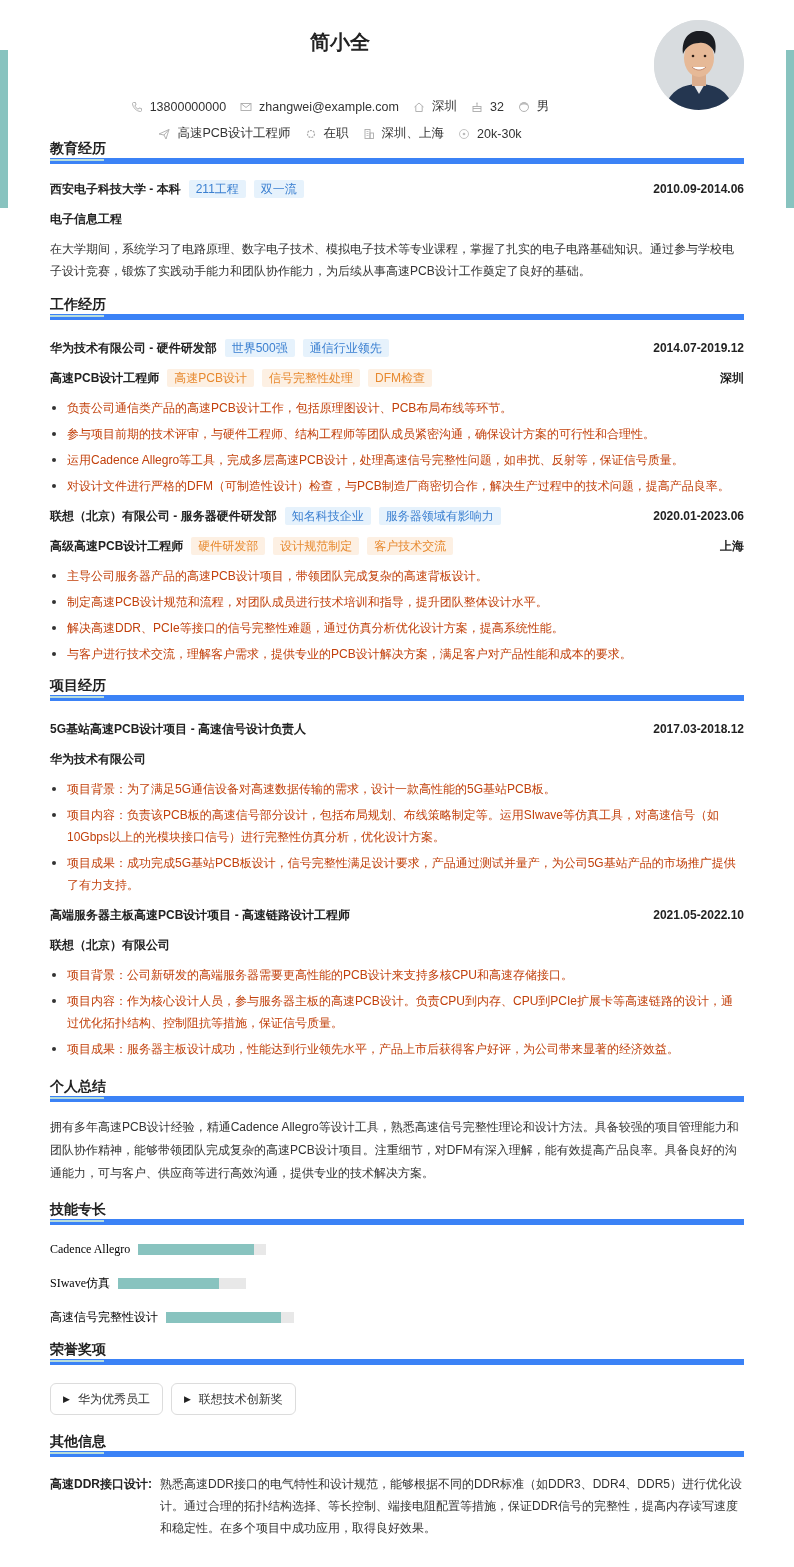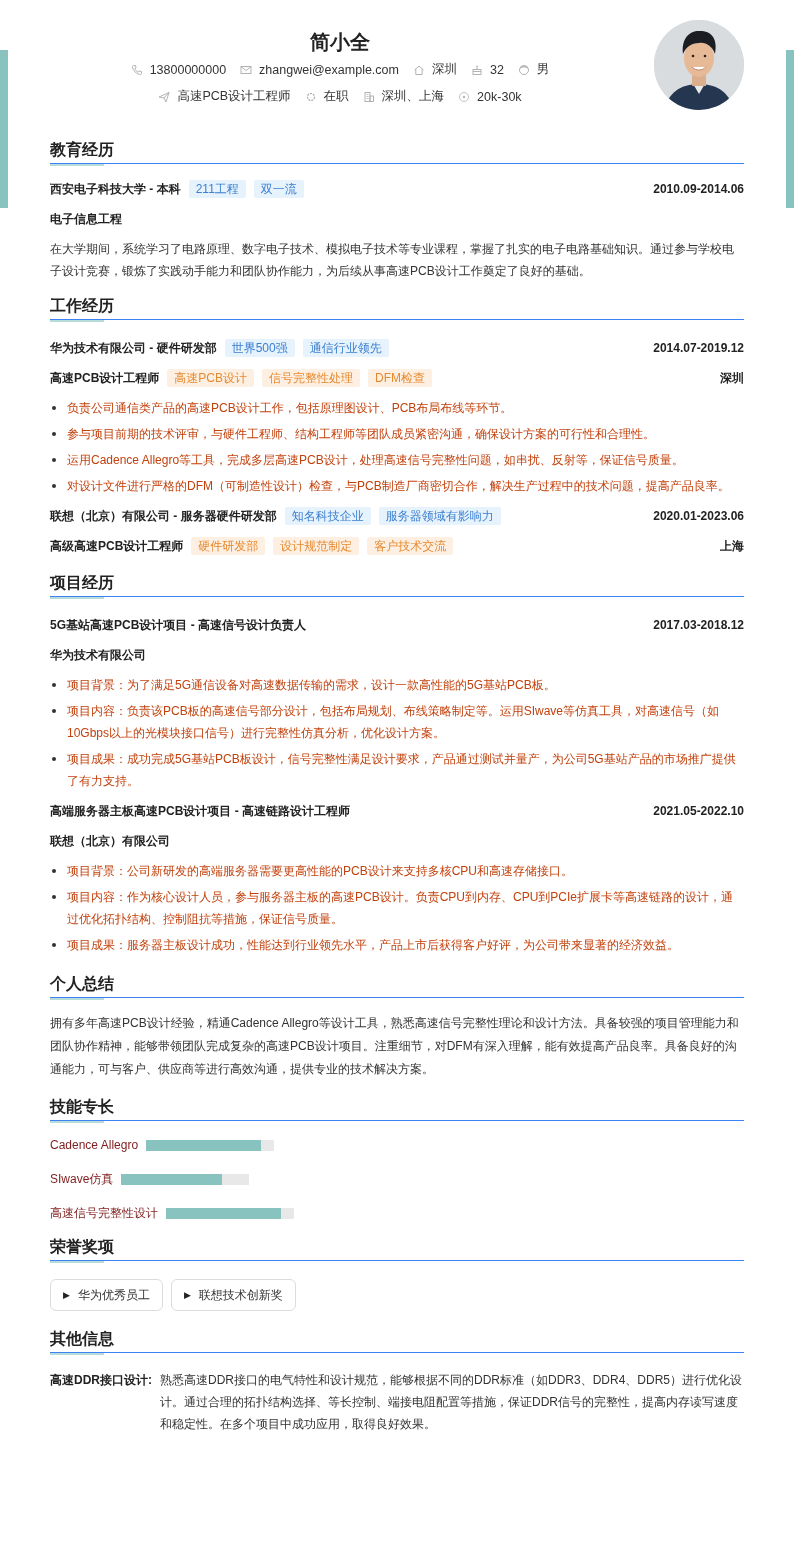--- a/index.html
+++ b/index.html
@@ -19,38 +19,38 @@
   .edge-right { right: 0; }
 
   .header { position: relative; height: 128px; }
   .name {
     position: absolute; top: 29px; left: 0; width: 680px;
     text-align: center; font-size: 20px; font-weight: bold; color: #222;
   }
   .info-row {
     position: absolute; left: 0; width: 680px;
     display: flex; justify-content: center; align-items: center;
-    font-size: 12.5px; color: #333;
+    font-size: 12.5px; color: #333; margin-top: 37px;
   }
   .info-row.r1 { top: 61px; }
   .info-row.r2 { top: 88px; }
   .info-item { display: flex; align-items: center; margin: 0 7px; }
   .info-icon { display: inline-block; width: 12px; height: 12px; margin-right: 7px; }
   .info-icon svg { width: 12px; height: 12px; display: block; }
 
   .avatar {
     position: absolute; left: 654px; top: 20px; width: 90px; height: 90px;
     border-radius: 50%; overflow: hidden; background: #d9dcde;
   }
 
   .content { padding: 0 50px; }
   .section { margin-top: 12px; }
   .section-title {
-    position: relative; font-size: 16px; font-weight: bold; color: #222;
-    padding-bottom: 5px; border-bottom: 1px solid #3b82f6; height: 24px;
+    position: relative; font-size: 14px; font-weight: bold; color: #222;
+    padding-bottom: 5px; border-bottom: 6px solid #3b82f6; height: 24px;
   }
   .section-title .accent {
     position: absolute; left: 0; bottom: -3px; width: 54px; height: 2px; background: #b8dcd9;
   }
 
   .entry-head {
     display: flex; justify-content: space-between; align-items: center;
     height: 30px; font-weight: bold; font-size: 12px; color: #222;
   }
   .entry-head .left { display: flex; align-items: center; }
@@ -67,21 +67,21 @@
     position: relative; padding-left: 17px; font-size: 12px; line-height: 22px; color: #c2410c;
     margin-bottom: 4px;
   }
   ul.bullets li::before {
     content: ""; position: absolute; left: 2px; top: 9px; width: 4px; height: 4px;
     background: #333; border-radius: 50%;
   }
 
   .skills { display: flex; flex-wrap: wrap; margin-top: 14px; }
   .skill { width: 353px; display: flex; align-items: center; height: 20px; margin-bottom: 14px; font-size: 12px; }
-  .skill .label { margin-right: 8px; color: #7f1d1d; }
+  .skill .label { margin-right: 8px; color: #000000; font-family: Liberation Serif, serif; }
   .skill .track { width: 128px; height: 11px; background: #e8e8e8; position: relative; }
   .skill .fill { position: absolute; left: 0; top: 0; bottom: 0; background: #88c3bf; }
 
   .awards { display: flex; margin-top: 18px; }
   .award {
     display: flex; align-items: center; height: 32px; padding: 0 12px;
     border: 1px solid #dcdcdc; border-radius: 6px; margin-right: 8px; font-size: 12px; color: #333;
   }
   .award .tri { font-size: 9px; margin-right: 8px; color: #222; }
 
@@ -260,20 +260,26 @@
       </div>
       <div class="entry-head">
         <div class="left">
           <span>高级高速PCB设计工程师</span>
           <span class="tag orange">硬件研发部</span>
           <span class="tag orange">设计规范制定</span>
           <span class="tag orange">客户技术交流</span>
         </div>
         <span>上海</span>
       </div>
+      <ul class="bullets" style="margin-top:4px;">
+        <li>主导公司服务器产品的高速PCB设计项目，带领团队完成复杂的高速背板设计。</li>
+        <li>制定高速PCB设计规范和流程，对团队成员进行技术培训和指导，提升团队整体设计水平。</li>
+        <li>解决高速DDR、PCIe等接口的信号完整性难题，通过仿真分析优化设计方案，提高系统性能。</li>
+        <li>与客户进行技术交流，理解客户需求，提供专业的PCB设计解决方案，满足客户对产品性能和成本的要求。</li>
+      </ul>
     </div>
   </div>
 
   <div class="section" style="">
     <div class="section-title">
       <span>项目经历</span>
       <span class="accent"></span>
     </div>
 
     <div style="margin-top:13px;">

